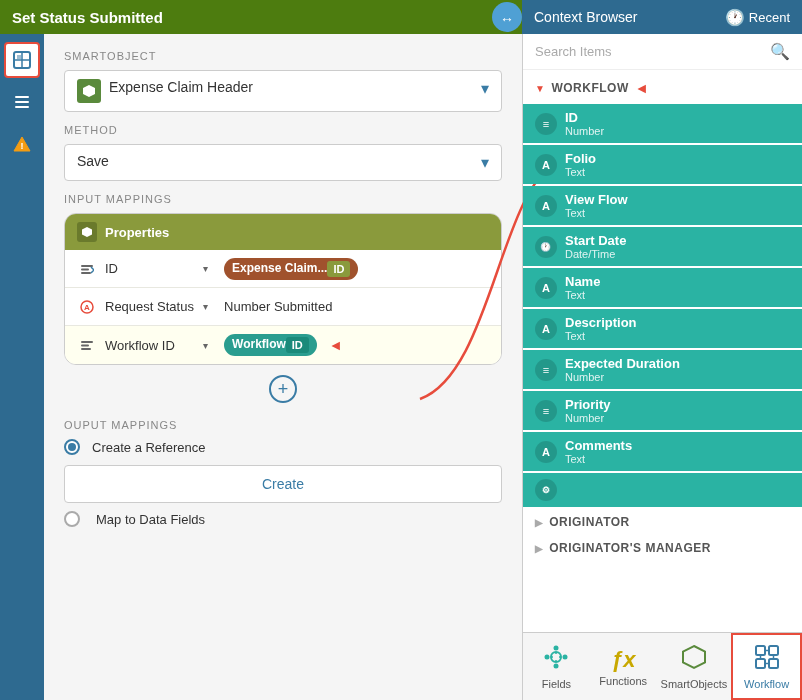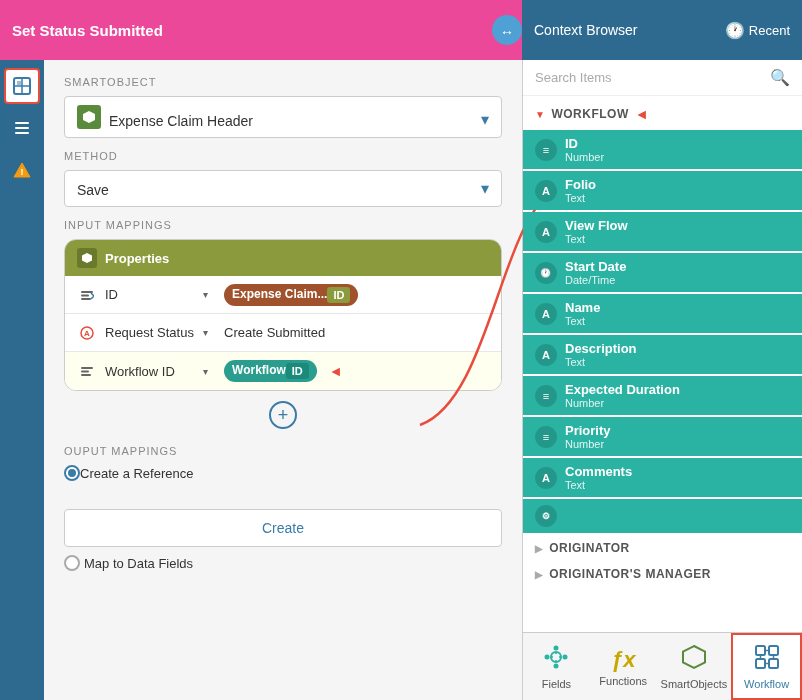--- a/index.html
+++ b/index.html
@@ -2,22 +2,22 @@
 <html><head>
   <meta charset="utf-8">
   <style>
     * { box-sizing: border-box; margin: 0; padding: 0; font-family: 'Segoe UI', Arial, sans-serif; }
     body { width: 802px; height: 700px; overflow: hidden; display: flex; flex-direction: column; background: #f0f0f0; }
 
     
     .top-header {
       display: flex;
       align-items: center;
-      background: #ec4899;
-      height: 60px;
+      background: #4d7c0f;
+      height: 34px;
       color: white;
       font-size: 15px;
       font-weight: 600;
       flex-shrink: 0;
     }
     .top-header .left-section {
       display: flex;
       align-items: center;
       padding: 0 12px;
       gap: 8px;
@@ -92,21 +92,21 @@
       font-weight: 400;
       color: #888;
       letter-spacing: 1px;
       margin-bottom: 8px;
       margin-top: 12px;
     }
     .section-label:first-child { margin-top: 0; }
 
     .dropdown-field {
       display: flex;
-      align-items: flex-end;
+      align-items: flex-start;
       background: white;
       border: 1px solid #ccc;
       border-radius: 4px;
       padding: 8px 12px;
       cursor: pointer;
       gap: 8px;
       font-size: 14px;
       color: #333;
     }
     .dropdown-field .chevron {
@@ -212,22 +212,22 @@
       border-radius: 50%;
       border: 2px solid #3a7ca5;
       color: #3a7ca5;
       display: flex; align-items: center; justify-content: center;
       font-size: 18px;
       font-weight: 300;
     }
 
     .output-section { margin-top: 16px; }
     .radio-row {
-      display: flex; align-items: center; gap: 0;
-      margin-bottom: 28px;
+      display: flex; align-items: center; gap: 12px;
+      margin-bottom: 10px;
     }
     .radio-dot {
       width: 16px; height: 16px;
       border-radius: 50%;
       border: 2px solid #3a7ca5;
       background: white;
       display: flex; align-items: center; justify-content: center;
     }
     .radio-dot.selected::after {
       content: '';
@@ -244,21 +244,21 @@
       border-radius: 4px;
       padding: 10px;
       text-align: center;
       color: #3a7ca5;
       font-size: 14px;
       cursor: pointer;
       margin-bottom: 0;
     }
 
     .map-radio-row {
-      display: flex; align-items: center; gap: 4px;
+      display: flex; align-items: center; gap: 16px;
       margin-top: 8px;
     }
     .radio-empty {
       width: 16px; height: 16px;
       border-radius: 50%;
       border: 2px solid #aaa;
       background: white;
     }
 
     
@@ -482,21 +482,21 @@
           <div class="row-icon">
             <svg width="14" height="14" viewBox="0 0 14 14" fill="#e74c3c">
               <circle cx="7" cy="7" r="6" stroke="#e74c3c" stroke-width="1.5" fill="none"></circle>
               <text x="7" y="10" text-anchor="middle" font-size="8" fill="#e74c3c" font-weight="bold">A</text>
             </svg>
           </div>
           <span class="row-label">Request Status</span>
           <div class="row-dropdown">
             <span class="chevron-sm">▾</span>
           </div>
-          <span class="plain-text-val">Create Submitted</span>
+          <span class="plain-text-val">Number Submitted</span>
         </div>
 
         <div class="mapping-row highlighted">
           <div class="row-icon">
             <svg width="14" height="14" viewBox="0 0 14 14" fill="#666">
               <rect x="1" y="3" width="12" height="2" rx="1"></rect>
               <rect x="1" y="6.5" width="8" height="2" rx="1"></rect>
               <rect x="1" y="10" width="10" height="2" rx="1"></rect>
             </svg>
           </div>

